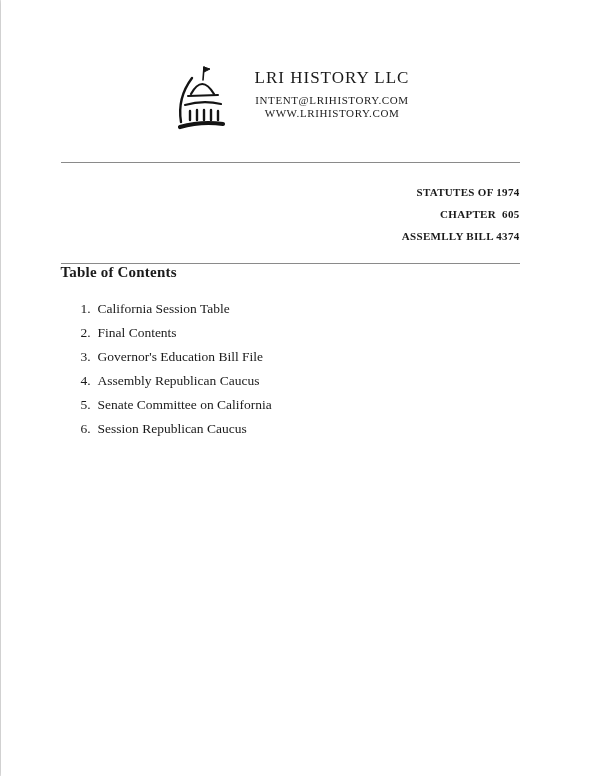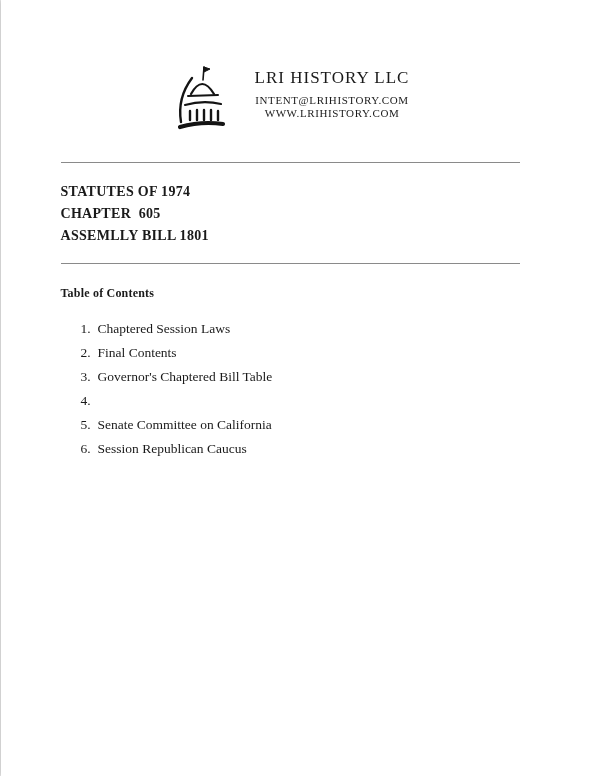--- a/index.html
+++ b/index.html
@@ -62,32 +62,32 @@
     border: none;
     border-top: 1px solid #8a8a8a;
     margin: 0;
   }
   .rule-1 { margin-top: 24px; }
   .rule-2 { margin-top: 16px; }
 
   
   .reference {
     margin-top: 18px;
+    text-align: right;
     font-weight: bold;
-    font-size: 14px;
+    font-size: 11px;
     line-height: 22px;
     letter-spacing: .3px;
   }
   .reference div { white-space: pre; }
 
   
   .toc-title {
-    margin-top: 22px;
     font-weight: bold;
-    font-size: 12px;
+    font-size: 15px;
     letter-spacing: .2px;
   }
   .toc-list {
     margin-top: 16px;
     margin-left: 12px;
     font-size: 13.5px;
   }
   .toc-item {
     display: flex;
     line-height: 24px;
@@ -137,42 +137,43 @@
         <div class="contact-line">INTENT@LRIHISTORY.COM</div>
         <div class="contact-line">WWW.LRIHISTORY.COM</div>
       </div>
     </div>
 
     <hr class="rule rule-1">
 
     <div class="reference">
       <div>STATUTES OF 1974</div>
       <div>CHAPTER  605</div>
-      <div>ASSEMLLY BILL 1801</div>
+      <div>ASSEMLLY BILL 4374</div>
     </div>
 
     <hr class="rule rule-2">
 
     <div class="toc-title">Table of Contents</div>
 
     <div class="toc-list">
       <div class="toc-item">
         <span class="toc-num">1.</span>
-        <span class="toc-label">Chaptered Session Laws</span>
+        <span class="toc-label">California Session Table</span>
       </div>
       <div class="toc-item">
         <span class="toc-num">2.</span>
         <span class="toc-label">Final Contents</span>
       </div>
       <div class="toc-item">
         <span class="toc-num">3.</span>
-        <span class="toc-label">Governor's Chaptered Bill Table</span>
+        <span class="toc-label">Governor's Education Bill File</span>
       </div>
       <div class="toc-item">
         <span class="toc-num">4.</span>
+        <span class="toc-label">Assembly Republican Caucus</span>
       </div>
       <div class="toc-item">
         <span class="toc-num">5.</span>
         <span class="toc-label">Senate Committee on California</span>
       </div>
       <div class="toc-item">
         <span class="toc-num">6.</span>
         <span class="toc-label">Session Republican Caucus</span>
       </div>
     </div>

